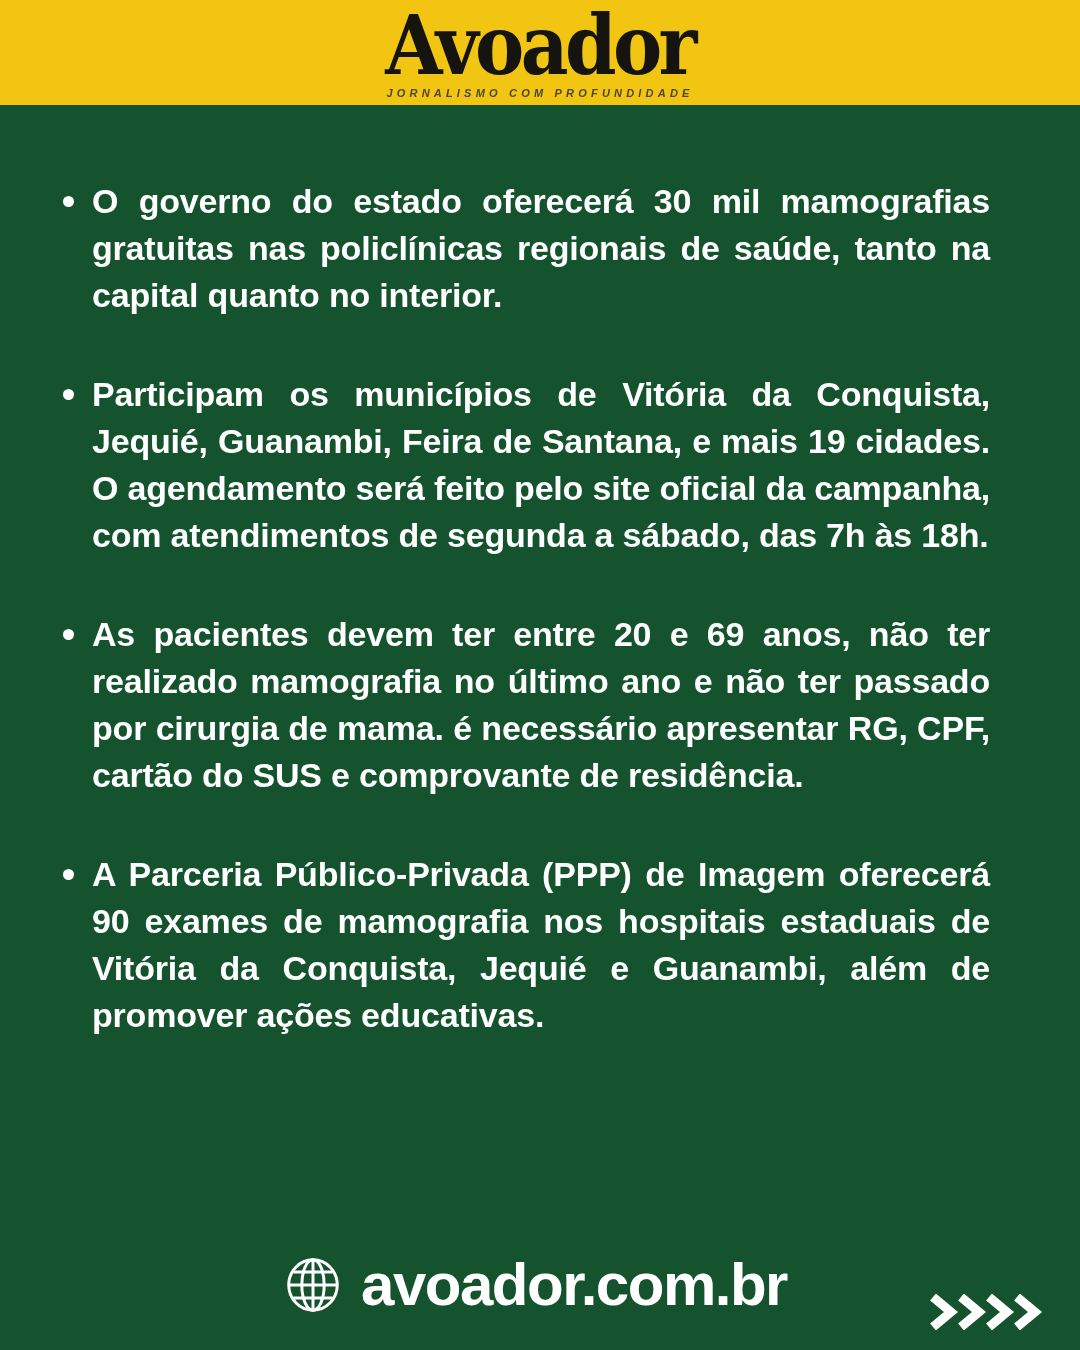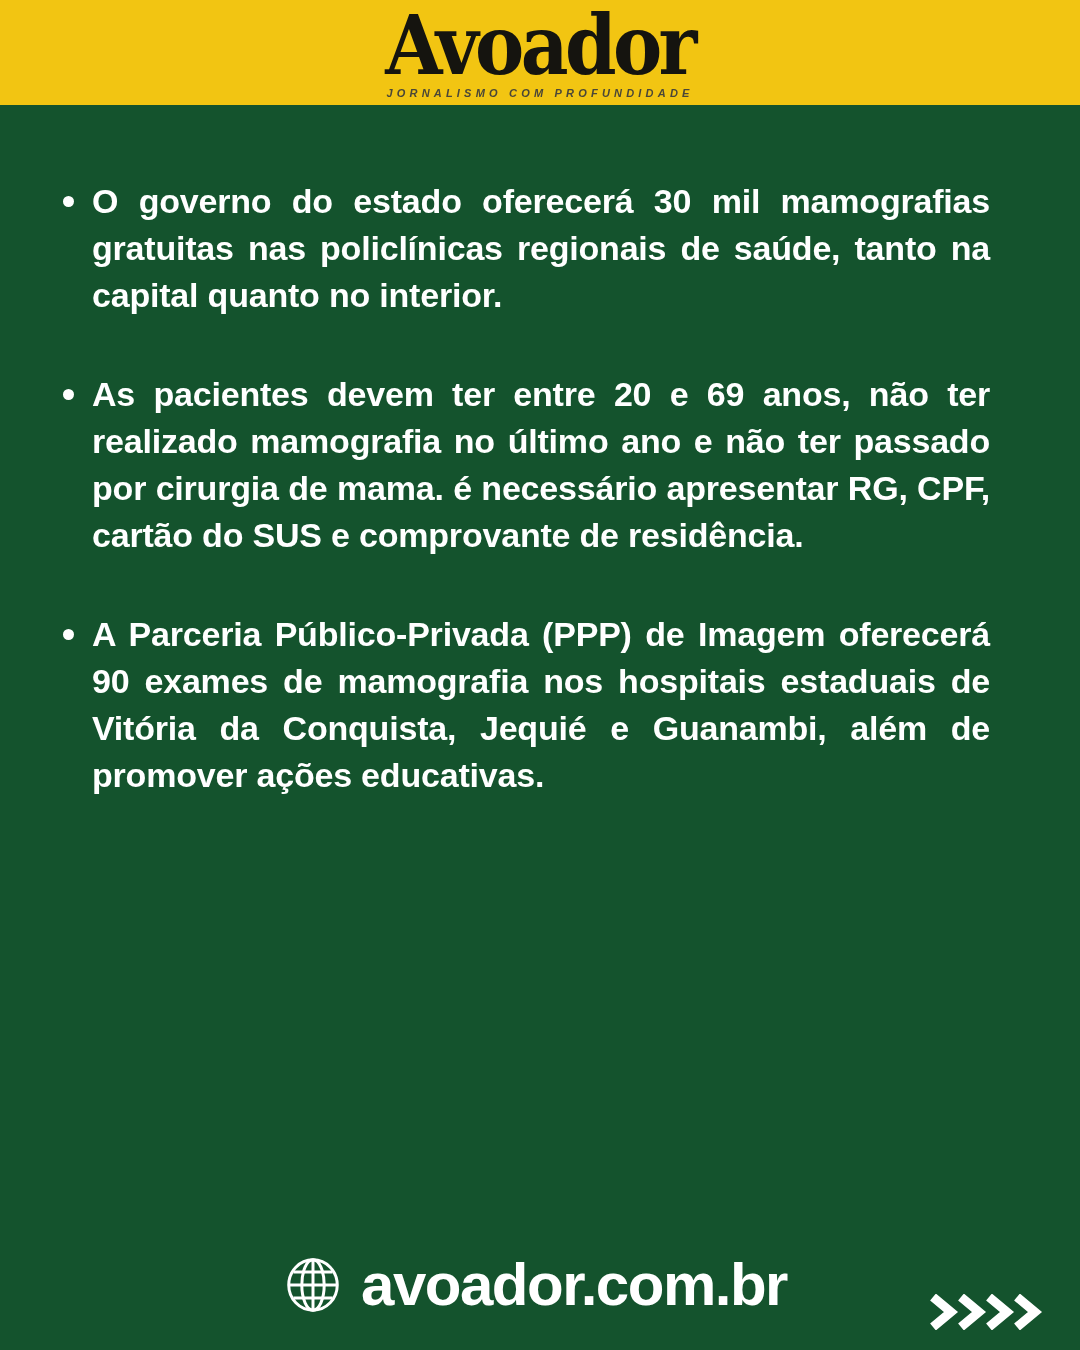--- a/index.html
+++ b/index.html
@@ -106,20 +106,24 @@
   </header>
 
   <main class="content">
     <ul class="bullets">
       <li>
         <span class="dot"></span>
         <span class="bullet-text">O governo do estado oferecerá 30 mil mamografias gratuitas nas policlínicas regionais de saúde, tanto na capital quanto no interior.</span>
       </li>
       <li>
         <span class="dot"></span>
+        <span class="bullet-text">Participam os municípios de Vitória da Conquista, Jequié, Guanambi, Feira de Santana, e mais 19 cidades. O agendamento será feito pelo site oficial da campanha, com atendimentos de segunda a sábado, das 7h às 18h.</span>
+      </li>
+      <li>
+        <span class="dot"></span>
         <span class="bullet-text">As pacientes devem ter entre 20 e 69 anos, não ter realizado mamografia no último ano e não ter passado por cirurgia de mama. é necessário apresentar RG, CPF, cartão do SUS e comprovante de residência.</span>
       </li>
       <li>
         <span class="dot"></span>
         <span class="bullet-text">A Parceria Público-Privada (PPP) de Imagem oferecerá 90 exames de mamografia nos hospitais estaduais de Vitória da Conquista, Jequié e Guanambi, além de promover ações educativas.</span>
       </li>
     </ul>
   </main>
 
   <div class="footer-site">

